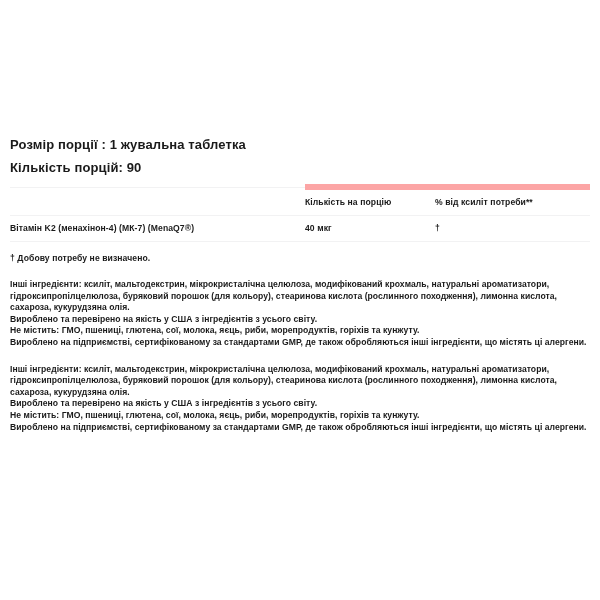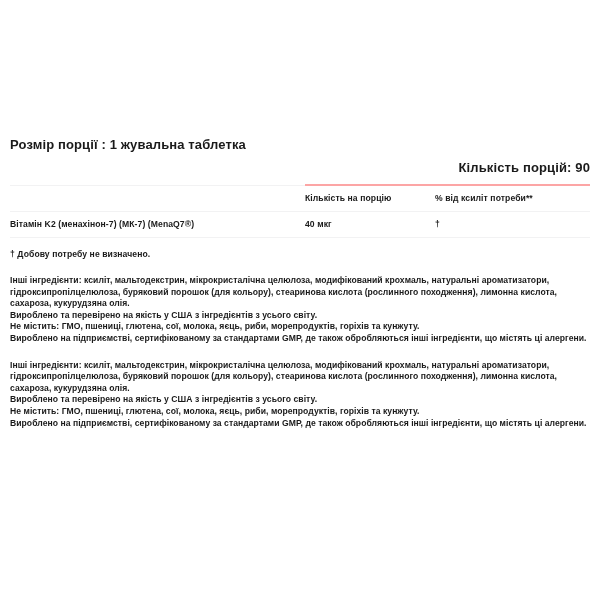--- a/index.html
+++ b/index.html
@@ -33,21 +33,20 @@
   .serving-line {
     font-size: 13px;
     font-weight: bold;
     line-height: 11px;
     letter-spacing: 0.01em;
     margin: 0 0 12px 0;
     color: #1a1a1a;
   }
   .serving-line:last-child {
     margin-bottom: 0;
-    text-align: right;
   }
 
   
   .facts-table {
     width: 100%;
     border-collapse: collapse;
     margin-top: 11px;
     table-layout: fixed;
   }
   .facts-table col.c-name   { width: 295px; }
@@ -60,21 +59,21 @@
     vertical-align: middle;
     font-size: 8.6px;
     font-weight: bold;
     line-height: 11px;
     letter-spacing: 0.01em;
     padding: 7px 0 7px 0;
     border-top: 1px solid #f2f2f3;
     color: #1a1a1a;
   }
   .facts-table thead th {
-    border-top: 2px solid #fca5a5;
+    border-top: 6px solid #fca5a5;
   }
   .facts-table tbody tr:last-child td {
     border-bottom: 1px solid #f2f2f3;
   }
   .facts-table .blank-th {
     border-top: 1px solid #f2f2f3;
   }
 
   
   .footnote {
@@ -120,21 +119,21 @@
     </colgroup>
     <thead>
       <tr>
         <th class="blank-th"></th>
         <th>Кількість на порцію</th>
         <th>% від ксиліт потреби**</th>
       </tr>
     </thead>
     <tbody>
       <tr>
-        <td>Вітамін K2 (менахінон-7) (МК-7) (MenaQ7®)</td>
+        <td>Вітамін K2 (менахінон-4) (МК-7) (MenaQ7®)</td>
         <td>40 мкг</td>
         <td>†</td>
       </tr>
     </tbody>
   </table>
 
   <p class="footnote">† Добову потребу не визначено.</p>
 
   <div class="ingredients-block">
     <p class="ing-list">Інші інгредієнти: ксиліт, мальтодекстрин, мікрокристалічна целюлоза, модифікований крохмаль, натуральні ароматизатори, гідроксипропілцелюлоза, буряковий порошок (для кольору), стеаринова кислота (рослинного походження), лимонна кислота, сахароза, кукурудзяна олія.</p>

